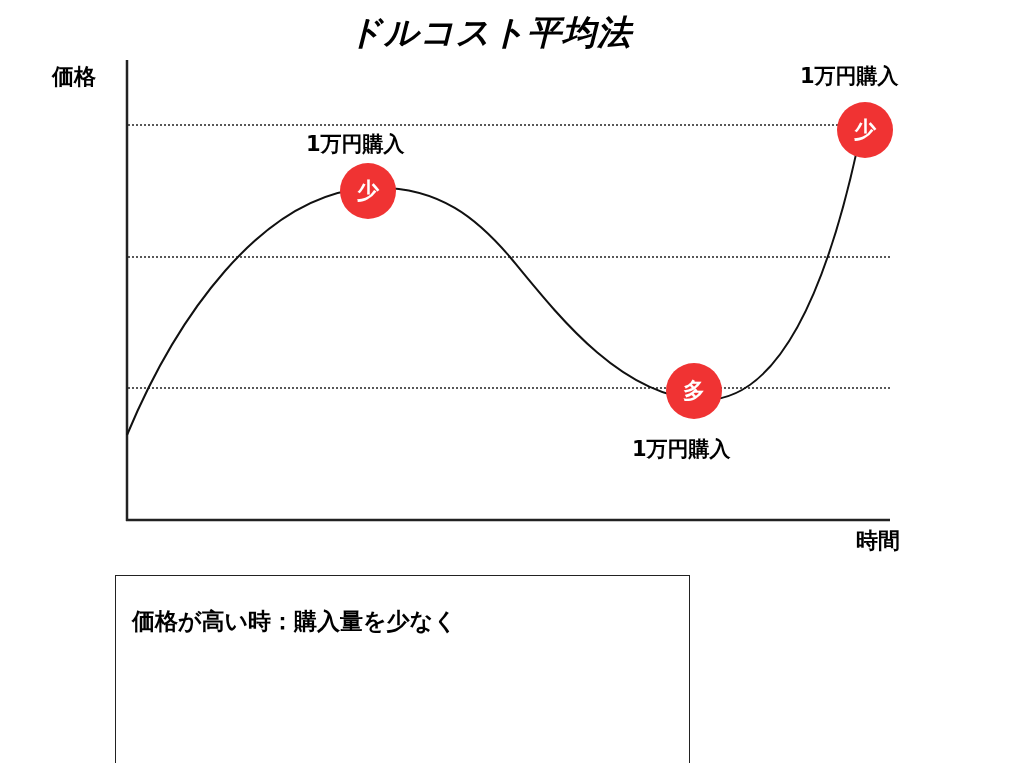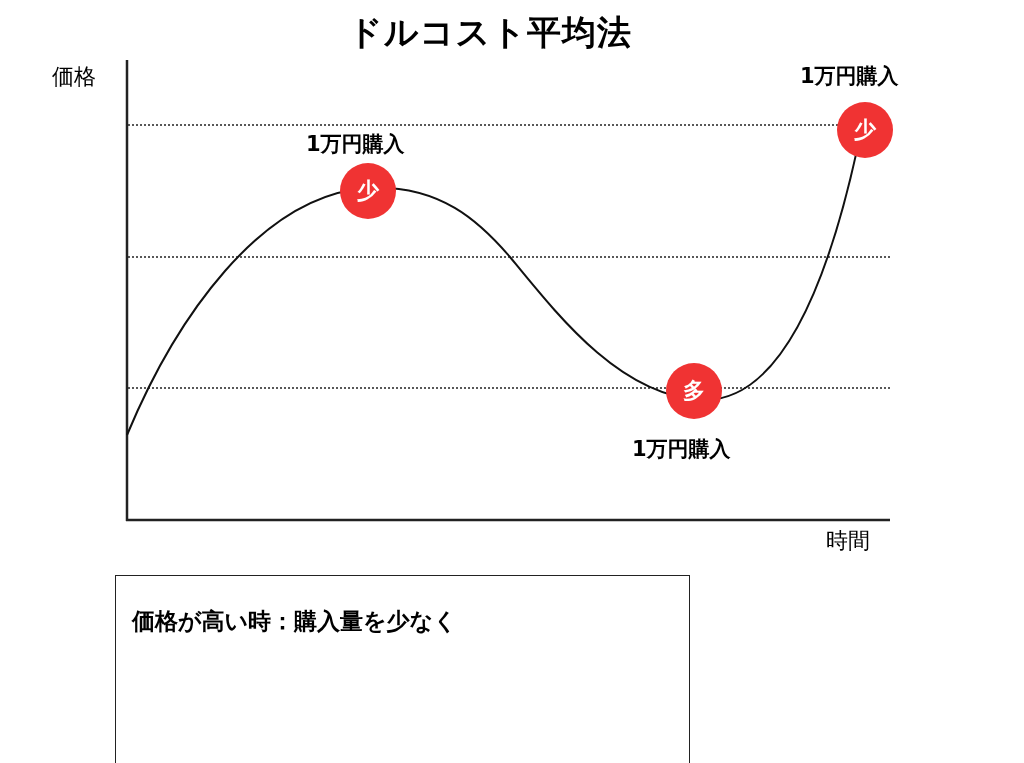--- a/index.html
+++ b/index.html
@@ -17,28 +17,29 @@
     }
     .title {
       position: absolute;
       left: 0;
       width: 980px;
       top: 10px;
       text-align: center;
       font-size: 34px;
       font-weight: bold;
       letter-spacing: 1px;
+      font-style: italic;
     }
     .axis-label {
       position: absolute;
       font-size: 22px;
-      font-weight: normal;
+      font-weight: bold;
     }
     .ylabel { left: 52px; top: 62px; }
-    .xlabel { left: 802px; top: 526px; padding-left: 24px; }
+    .xlabel { left: 832px; top: 526px; padding-left: 24px; }
     .chart-svg {
       position: absolute;
       left: 0;
       top: 0;
       width: 1024px;
       height: 763px;
     }
     .marker {
       position: absolute;
       width: 56px;

